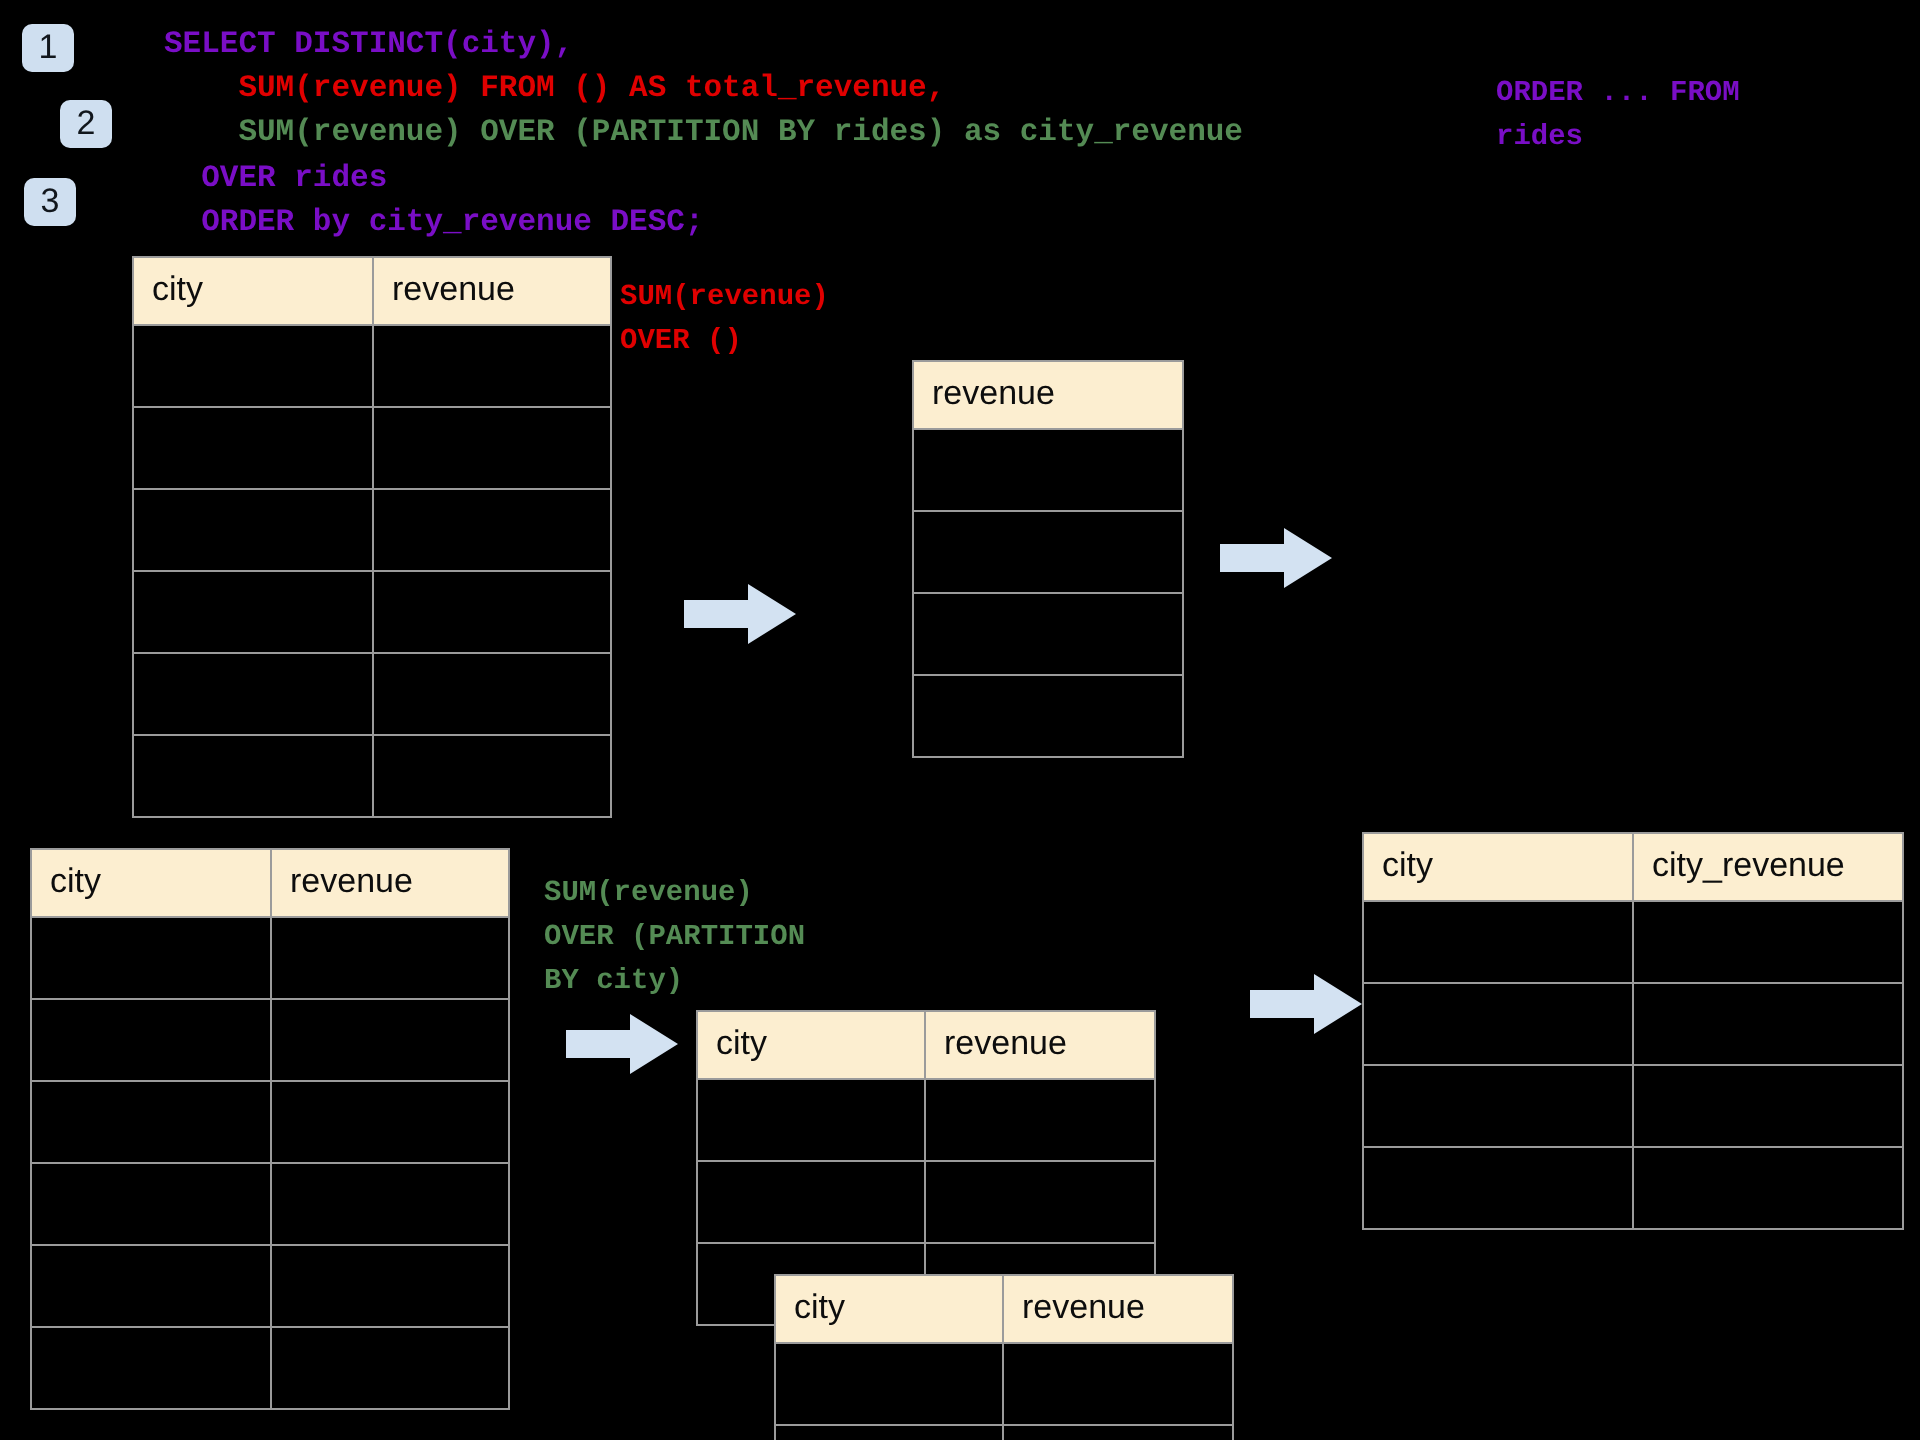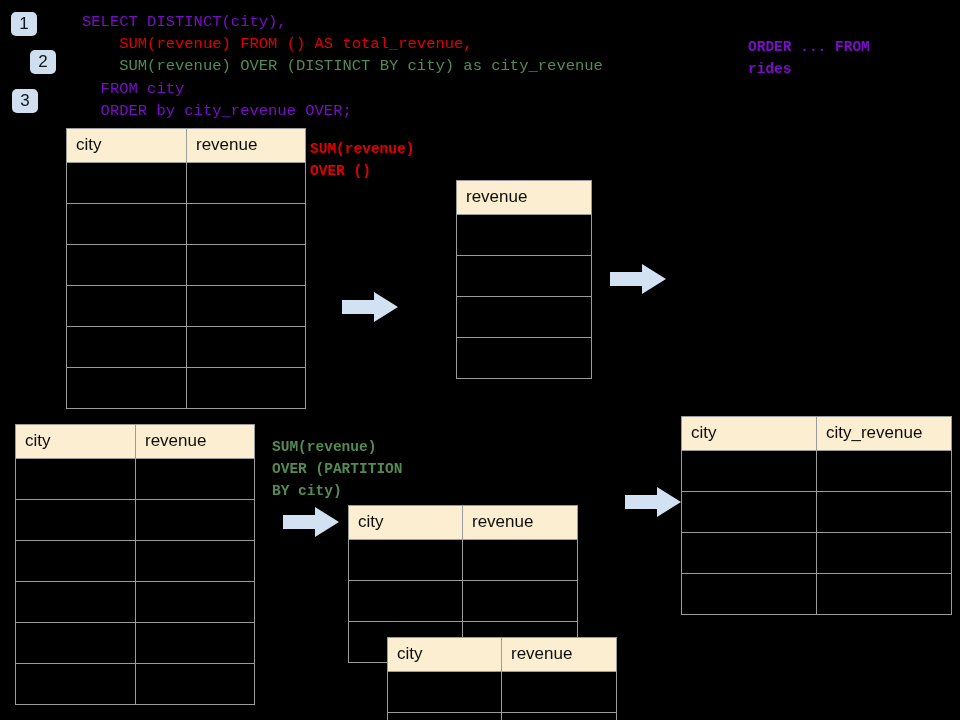--- a/index.html
+++ b/index.html
@@ -30,21 +30,21 @@
     height: 24px;
   }
 
   
   .code {
     position: absolute;
     font-family: "Liberation Mono", "DejaVu Sans Mono", monospace;
     font-size: 15.5px;
     line-height: 22px;
     white-space: pre;
-    font-weight: normal;
+    font-weight: bold;
     letter-spacing: 0px;
   }
   .c-purple { color: #7a0ec6; }
   .c-red    { color: #e00000; }
   .c-green  { color: #548b54; }
 
   
   .anno {
     position: absolute;
     font-family: "Liberation Mono", "DejaVu Sans Mono", monospace;
@@ -92,23 +92,23 @@
 <body>
 
 <div id="canvas">
 
   <div class="badge" style="left:11px; top:12px;">1</div>
   <div class="badge" style="left:30px; top:50px;">2</div>
   <div class="badge" style="left:12px; top:89px;">3</div>
 
   <div class="code c-purple" style="left:82px; top:11px;">SELECT DISTINCT(city),</div>
   <div class="code c-red" style="left:82px; top:33px;">    SUM(revenue) FROM () AS total_revenue,</div>
-  <div class="code c-green" style="left:82px; top:55px;">    SUM(revenue) OVER (DISTINCT BY city) as city_revenue</div>
-  <div class="code c-purple" style="left:82px; top:78px;">  FROM city</div>
-  <div class="code c-purple" style="left:82px; top:100px;">  ORDER by city_revenue OVER;</div>
+  <div class="code c-green" style="left:82px; top:55px;">    SUM(revenue) OVER (PARTITION BY rides) as city_revenue</div>
+  <div class="code c-purple" style="left:82px; top:78px;">  OVER rides</div>
+  <div class="code c-purple" style="left:82px; top:100px;">  ORDER by city_revenue DESC;</div>
 
   <div class="anno c-purple" style="left:748px; top:36px;">ORDER ... FROM
 rides</div>
 
   <div class="anno c-red" style="left:310px; top:138px;">SUM(revenue)
 OVER ()</div>
 
   <div class="anno c-green" style="left:272px; top:436px;">SUM(revenue)
 OVER (PARTITION
 BY city)</div>

